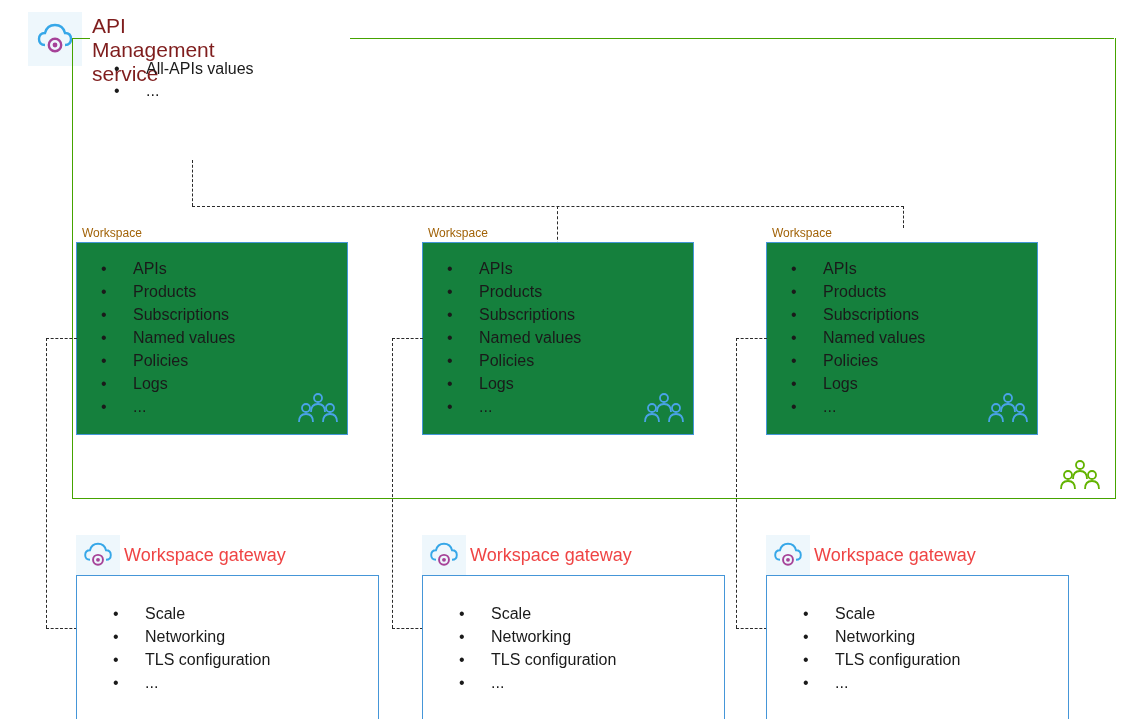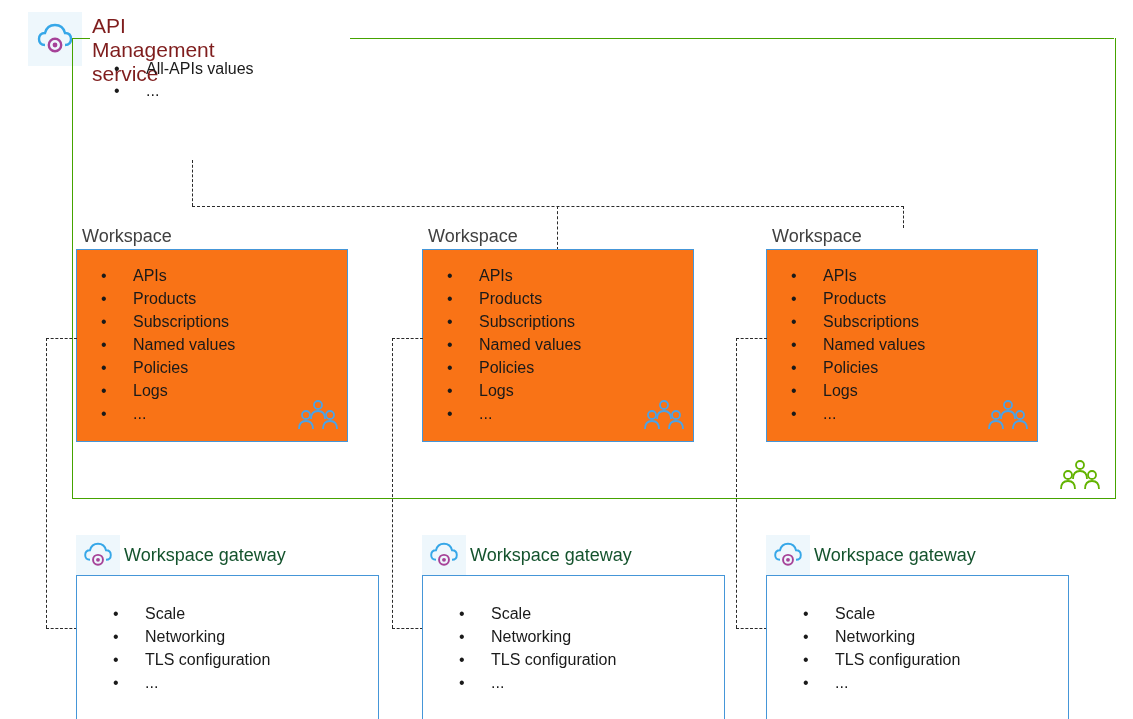--- a/index.html
+++ b/index.html
@@ -81,28 +81,28 @@
       content: "•";
       position: absolute;
       left: 16px;
     }
     
     .workspace {
       position: absolute;
       width: 272px;
     }
     .workspace .ws-title {
-      color: #404040;
-      font-size: 18px;
+      color: #a16207;
+      font-size: 12px;
       margin: 0 0 2px 6px;
     }
     .workspace .ws-box {
       border: 1px solid #4596d8;
       padding: 14px 10px 16px 10px;
-      background: #f97316;
+      background: #15803d;
       position: relative;
     }
     .ws1 { left: 66px; top: 216px; }
     .ws2 { left: 412px; top: 216px; }
     .ws3 { left: 756px; top: 216px; }
     .ws-list {
       list-style: none;
       padding: 0;
       margin: 0;
     }
@@ -135,21 +135,21 @@
     .gw-icon-box {
       width: 44px;
       height: 40px;
       background: #eef7fc;
       display: flex;
       align-items: center;
       justify-content: center;
       flex-shrink: 0;
     }
     .gw-title {
-      color: #14532d;
+      color: #ef4444;
       font-size: 18px;
       margin-left: 4px;
     }
     .gateway .gw-box {
       border: 1px solid #4596d8;
       padding: 14px 10px 16px 10px;
       background: #fff;
     }
     .gw1 { left: 66px; top: 525px; }
     .gw2 { left: 412px; top: 525px; }

